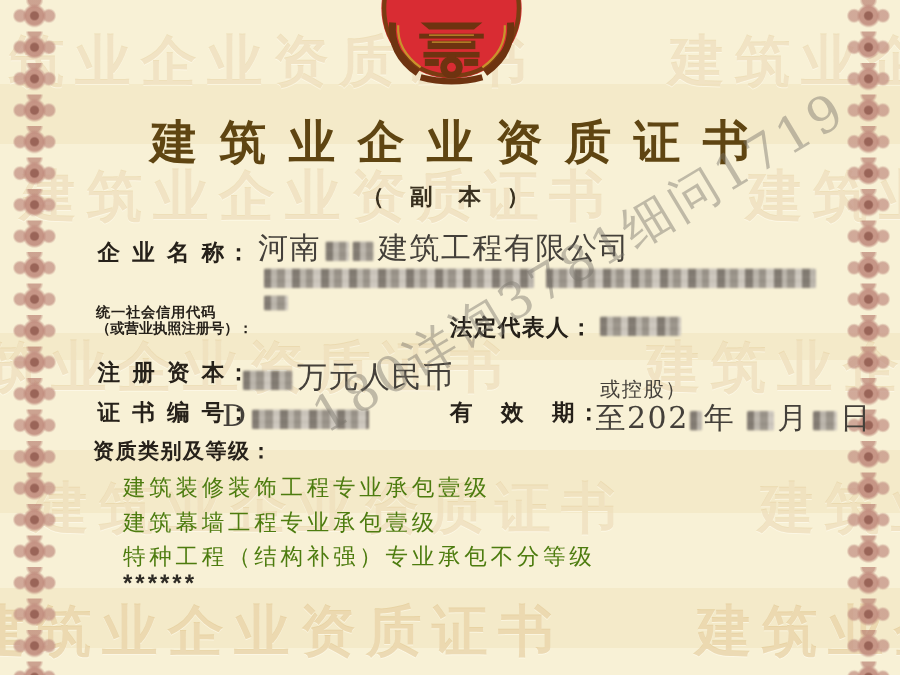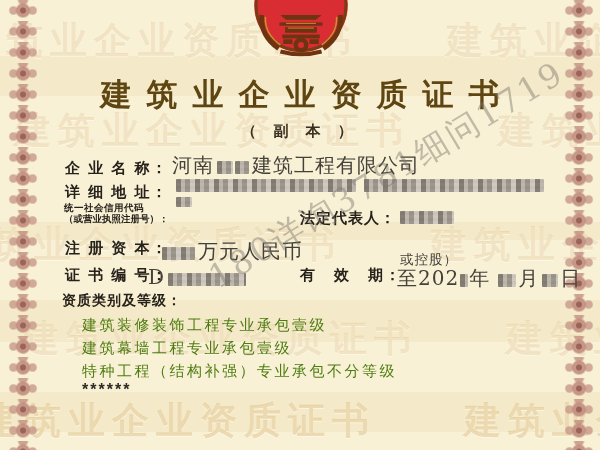--- a/index.html
+++ b/index.html
@@ -102,21 +102,20 @@
   <div class="wm">180详询3781细问1719</div>
 
   <div class="title" style="top:122px;font-size:15px;letter-spacing:6px;color:#39301f;">（ 副 本 ）</div>
   <div class="title" style="top:74px;font-size:31px;letter-spacing:15px;padding-left:15px;">建筑业企业资质证书</div>
 
   <div class="lbl" style="left:65px;top:159px;">企 业 名 称：</div>
   <div class="val" style="left:172px;top:152px;">
     <span>河南</span><span class="px" style="width:16px;height:13px;margin:0 2px 0 3px;"></span><span class="px" style="width:14px;height:13px;margin-right:3px;"></span><span>建筑工程有限公司</span>
   </div>
 
-  <div class="lbl" style="left:65px;top:183px;">详 细 地 址：</div>
   <span class="px" style="position:absolute;left:176px;top:179px;width:180px;height:13px;"></span>
   <span class="px" style="position:absolute;left:364px;top:179px;width:180px;height:13px;"></span>
   <span class="px" style="position:absolute;left:176px;top:197px;width:16px;height:10px;"></span>
 
   <div class="lbl" style="left:64px;top:202px;font-size:9.5px;letter-spacing:.5px;">统一社会信用代码</div>
   <div class="lbl" style="left:64px;top:213px;font-size:9.5px;letter-spacing:0;">（或营业执照注册号）：</div>
   <div class="lbl" style="left:300px;top:209px;letter-spacing:1px;">法定代表人：</div>
   <span class="px" style="position:absolute;left:400px;top:211px;width:54px;height:13px;"></span>
 
   <div class="lbl" style="left:65px;top:239px;">注 册 资 本：</div>

